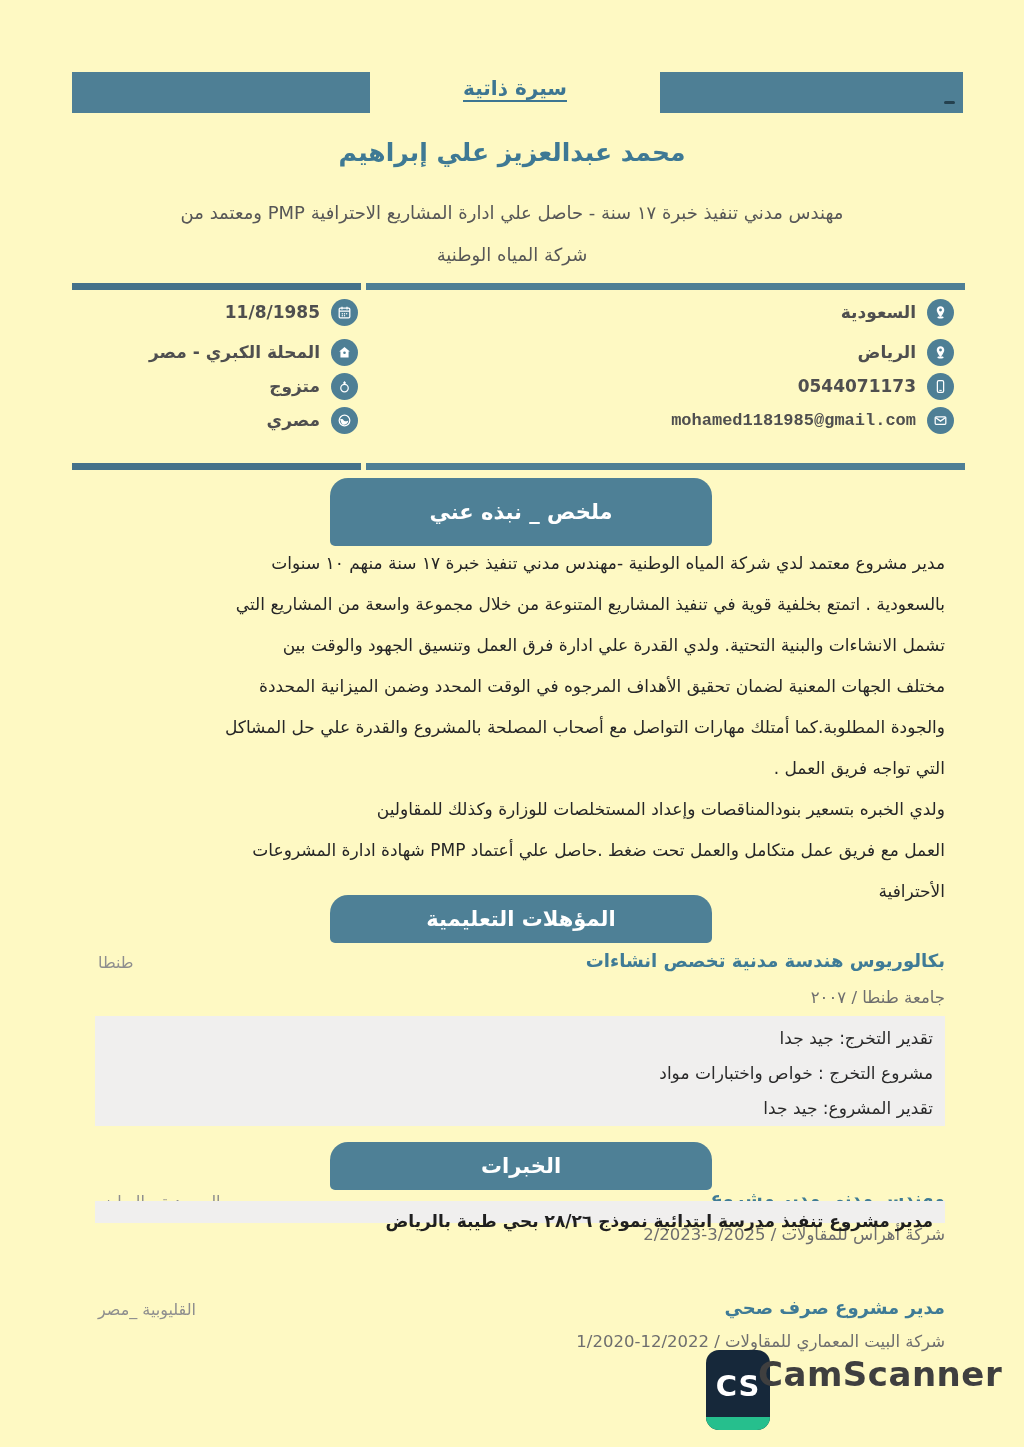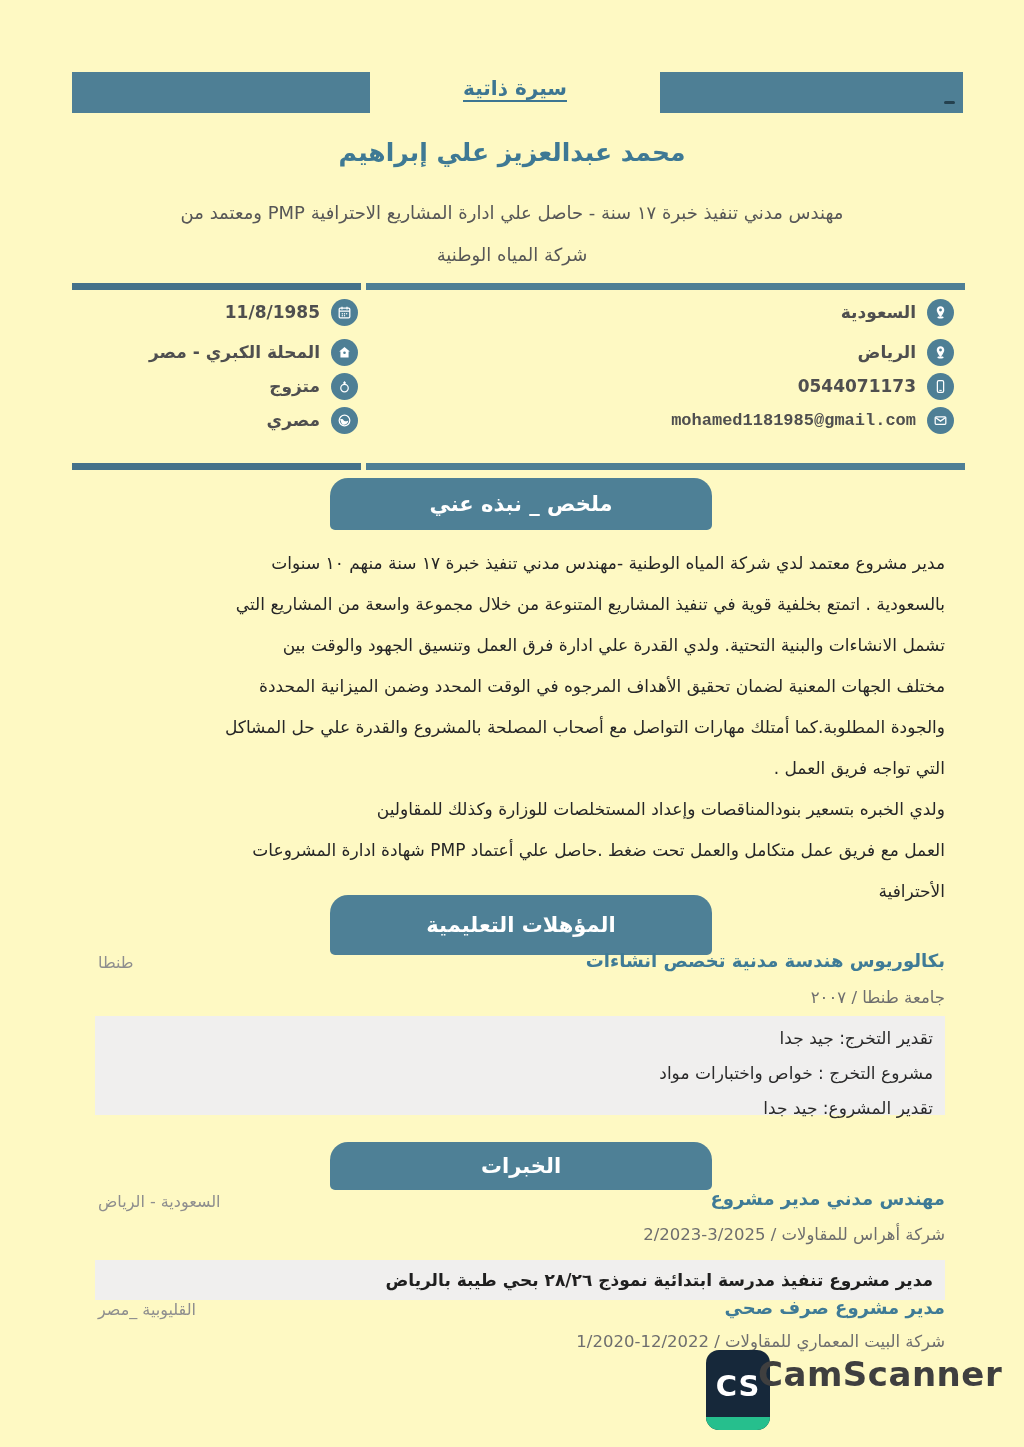--- a/index.html
+++ b/index.html
@@ -187,55 +187,55 @@
           <circle cx="12" cy="12" r="8.5" fill="none" stroke="#fff" stroke-width="2"></circle>
           <path fill="#fff" d="M5 10c2.5-1.2 4.5-.3 5.6 1.5 1 1.7 3.4 2.3 6 1.3l1.5-.8a7 7 0 0 1-9.4 6.3C7 16.5 6 13 5 10z"></path>
         </svg>
     </span>
     <span class="contact-label">مصري</span>
   </div>
 
   <div class="sep sep-dark" style="top:463px; left:72px;  width:289px;"></div>
   <div class="sep" style="top:463px; left:366px; width:599px;"></div>
 
-  <div class="sec-header" style="top:478px; height:52px;">
+  <div class="sec-header" style="top:478px; height:68px;">
     <span>ملخص _ نبذه عني</span>
   </div>
   <div class="summary">
     <div>مدير مشروع معتمد لدي شركة المياه الوطنية -مهندس مدني تنفيذ خبرة ١٧ سنة منهم ١٠ سنوات</div>
     <div>بالسعودية . اتمتع بخلفية قوية في تنفيذ المشاريع المتنوعة من خلال مجموعة واسعة من المشاريع التي</div>
     <div>تشمل الانشاءات والبنية التحتية. ولدي القدرة علي ادارة فرق العمل وتنسيق الجهود والوقت بين</div>
     <div>مختلف الجهات المعنية لضمان تحقيق الأهداف المرجوه في الوقت المحدد وضمن الميزانية المحددة</div>
     <div>والجودة المطلوبة.كما أمتلك مهارات التواصل مع أصحاب المصلحة بالمشروع والقدرة علي حل المشاكل</div>
     <div>التي تواجه فريق العمل .</div>
     <div>ولدي الخبره بتسعير بنودالمناقصات وإعداد المستخلصات للوزارة وكذلك للمقاولين</div>
     <div>العمل مع فريق عمل متكامل والعمل تحت ضغط .حاصل علي أعتماد PMP شهادة ادارة المشروعات</div>
     <div>الأحترافية</div>
   </div>
 
-  <div class="sec-header" style="top:895px; height:60px;">
+  <div class="sec-header" style="top:895px; height:48px;">
     <span>المؤهلات التعليمية</span>
   </div>
   <div class="entry-title" style="top:950px;">بكالوريوس هندسة مدنية تخصص انشاءات</div>
   <div class="entry-loc" style="top:953px;">طنطا</div>
   <div class="entry-org" style="top:988px;">جامعة طنطا / ٢٠٠٧</div>
-  <div class="gray-box" style="top:1016px; height:99px;">
+  <div class="gray-box" style="top:1016px; height:110px;">
     <div>تقدير التخرج: جيد جدا</div>
     <div>مشروع التخرج : خواص واختبارات مواد</div>
     <div>تقدير المشروع: جيد جدا</div>
   </div>
 
   <div class="sec-header" style="top:1130px; height:48px;margin-top:12px;">
     <span>الخبرات</span>
   </div>
 
   <div class="entry-title" style="top:1188px;">مهندس مدني مدير مشروع</div>
   <div class="entry-loc" style="top:1192px;">السعودية - الرياض</div>
   <div class="entry-org" style="top:1225px;">شركة أهراس للمقاولات / 3/2025-2/2023</div>
-  <div class="gray-box bold" style="top:1260px; height:40px;">
+  <div class="gray-box bold" style="top:1201px; height:22px;">
     <div>مدير مشروع تنفيذ مدرسة ابتدائية نموذج ٢٨/٢٦ بحي طيبة بالرياض</div>
   </div>
 
   <div class="entry-title" style="top:1297px;">مدير مشروع صرف صحي</div>
   <div class="entry-loc" style="top:1300px;">القليوبية _مصر</div>
   <div class="entry-org" style="top:1332px;">شركة البيت المعماري للمقاولات / 12/2022-1/2020</div>
 
   <div class="cs-logo">
     <span class="cs-text">CS</span>
     <span class="cs-strip"></span>

